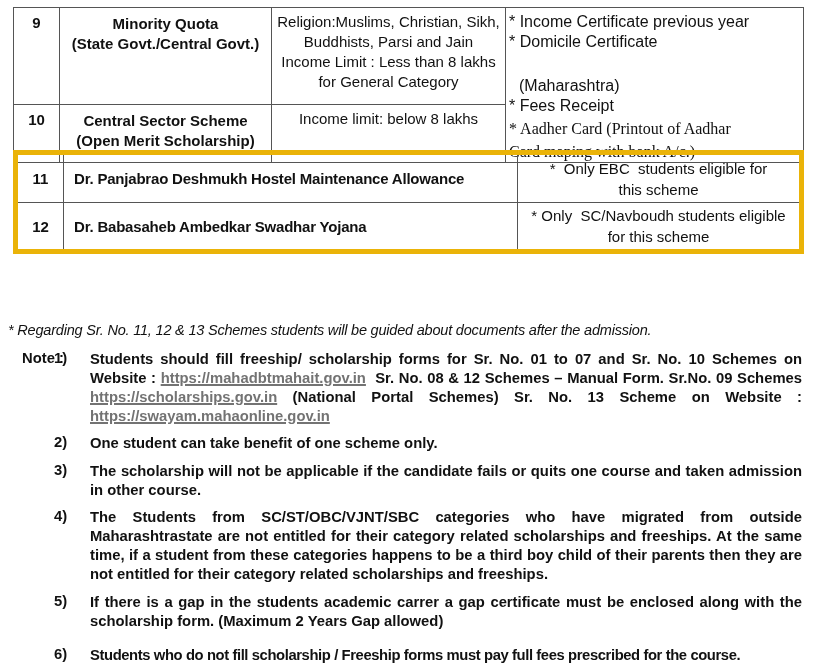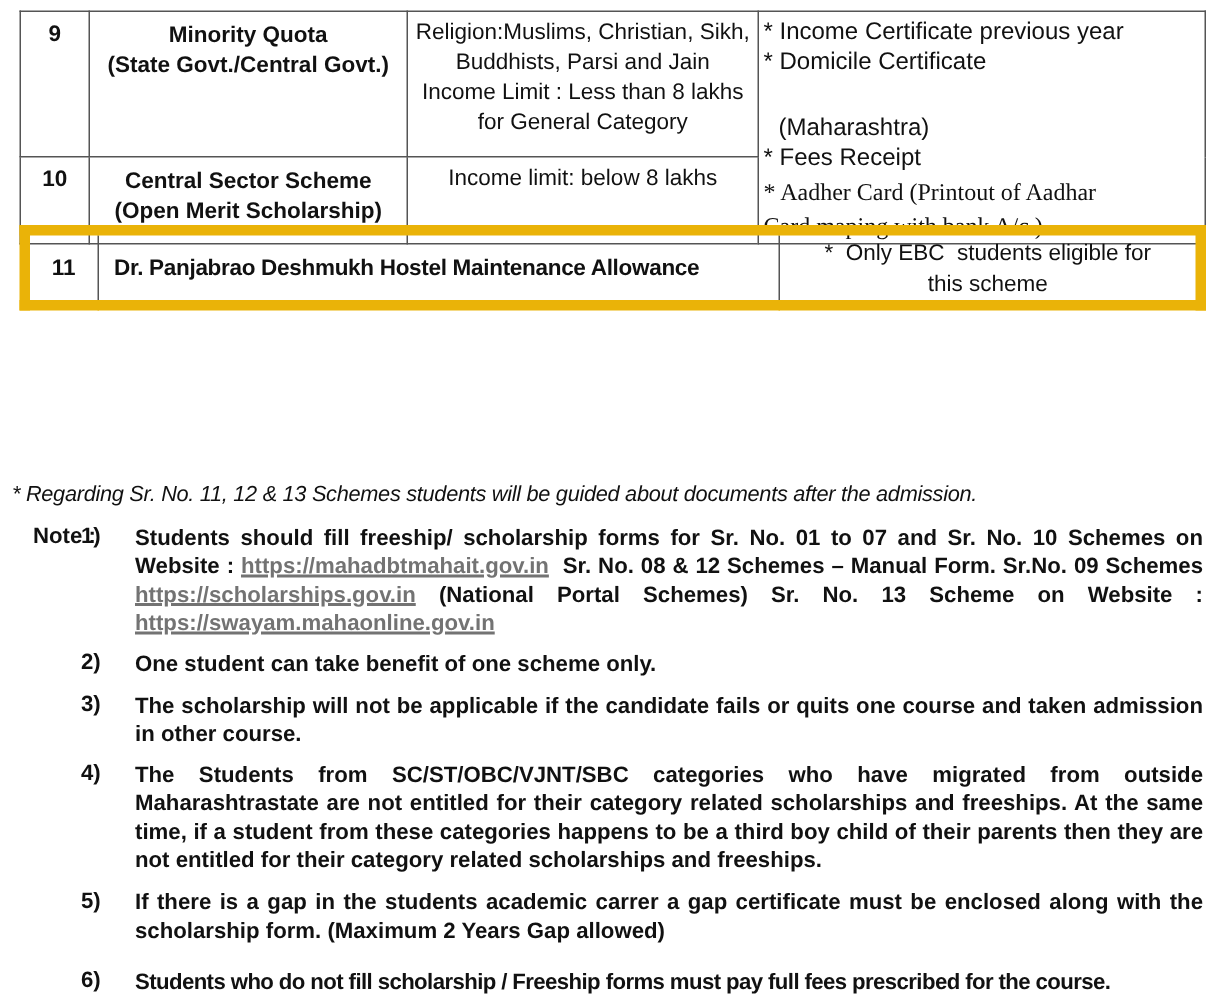--- a/index.html
+++ b/index.html
@@ -17,21 +17,21 @@
   .c-elig { width: 233px; text-align: center; font-size: 15px; line-height: 20px; padding-top: 4px !important; }
   .c-docs { font-size: 16px; line-height: 20px; padding: 4px 0 0 3px !important; }
   .docs-line { display: block; }
   .docs-line.indent { padding-left: 10px; margin-top: 24px; }
   .docs-gap { display: block; margin-top: 3px; font-family: Liberation Serif, serif; }
   .row9 { height: 88px; }
   .row10 { height: 52px; }
 
   .tbl-b {
     position: absolute; left: 13px; top: 150px; width: 791px;
-    border-collapse: collapse; border: 7px solid #eab308;
+    border-collapse: collapse; border: 5px solid #eab308;
   }
   .tbl-b td { border: 1px solid #555; padding: 0; }
   .tbl-b tr { height: 49px; }
   .tbl-b tr.r11 { height: 50px; }
   .b-no { width: 45px; text-align: center; font-weight: bold; font-size: 15px; vertical-align: middle; }
   .b-name { width: 443px; font-weight: bold; font-size: 15px; padding-left: 10px !important; vertical-align: middle; letter-spacing: -0.2px; }
   .b-elig { text-align: center; font-size: 15px; line-height: 21px; vertical-align: middle; }
 
   .footnote { position: absolute; left: 8px; top: 322px; font-size: 14.5px; letter-spacing: -0.2px; font-style: italic; }
   .notes { position: absolute; left: 10px; top: 350px; width: 795px; font-weight: bold; font-size: 14.8px; }
@@ -83,20 +83,28 @@
 <table class="tbl-b">
   <tbody>
       <tr class="r11">
     <td class="b-no">11</td>
     <td class="b-name">Dr. Panjabrao Deshmukh Hostel Maintenance Allowance</td>
     <td class="b-elig">
       <div style="white-space:pre">*  Only EBC  students eligible for</div>
       <div>this scheme</div>
     </td>
   </tr>
+  <tr>
+    <td class="b-no">12</td>
+    <td class="b-name">Dr. Babasaheb Ambedkar Swadhar Yojana</td>
+    <td class="b-elig">
+      <div style="white-space:pre">* Only  SC/Navboudh students eligible</div>
+      <div>for this scheme</div>
+    </td>
+  </tr>
 </tbody>
   </table>
 
 <div class="footnote">* Regarding Sr. No. 11, 12 &amp; 13 Schemes students will be guided about documents after the admission.</div>
 
 <div class="notes">
   <span class="note-label">Note :</span>
 
   <div class="note-item" style="top:0">
     <span class="note-num">1)</span>

